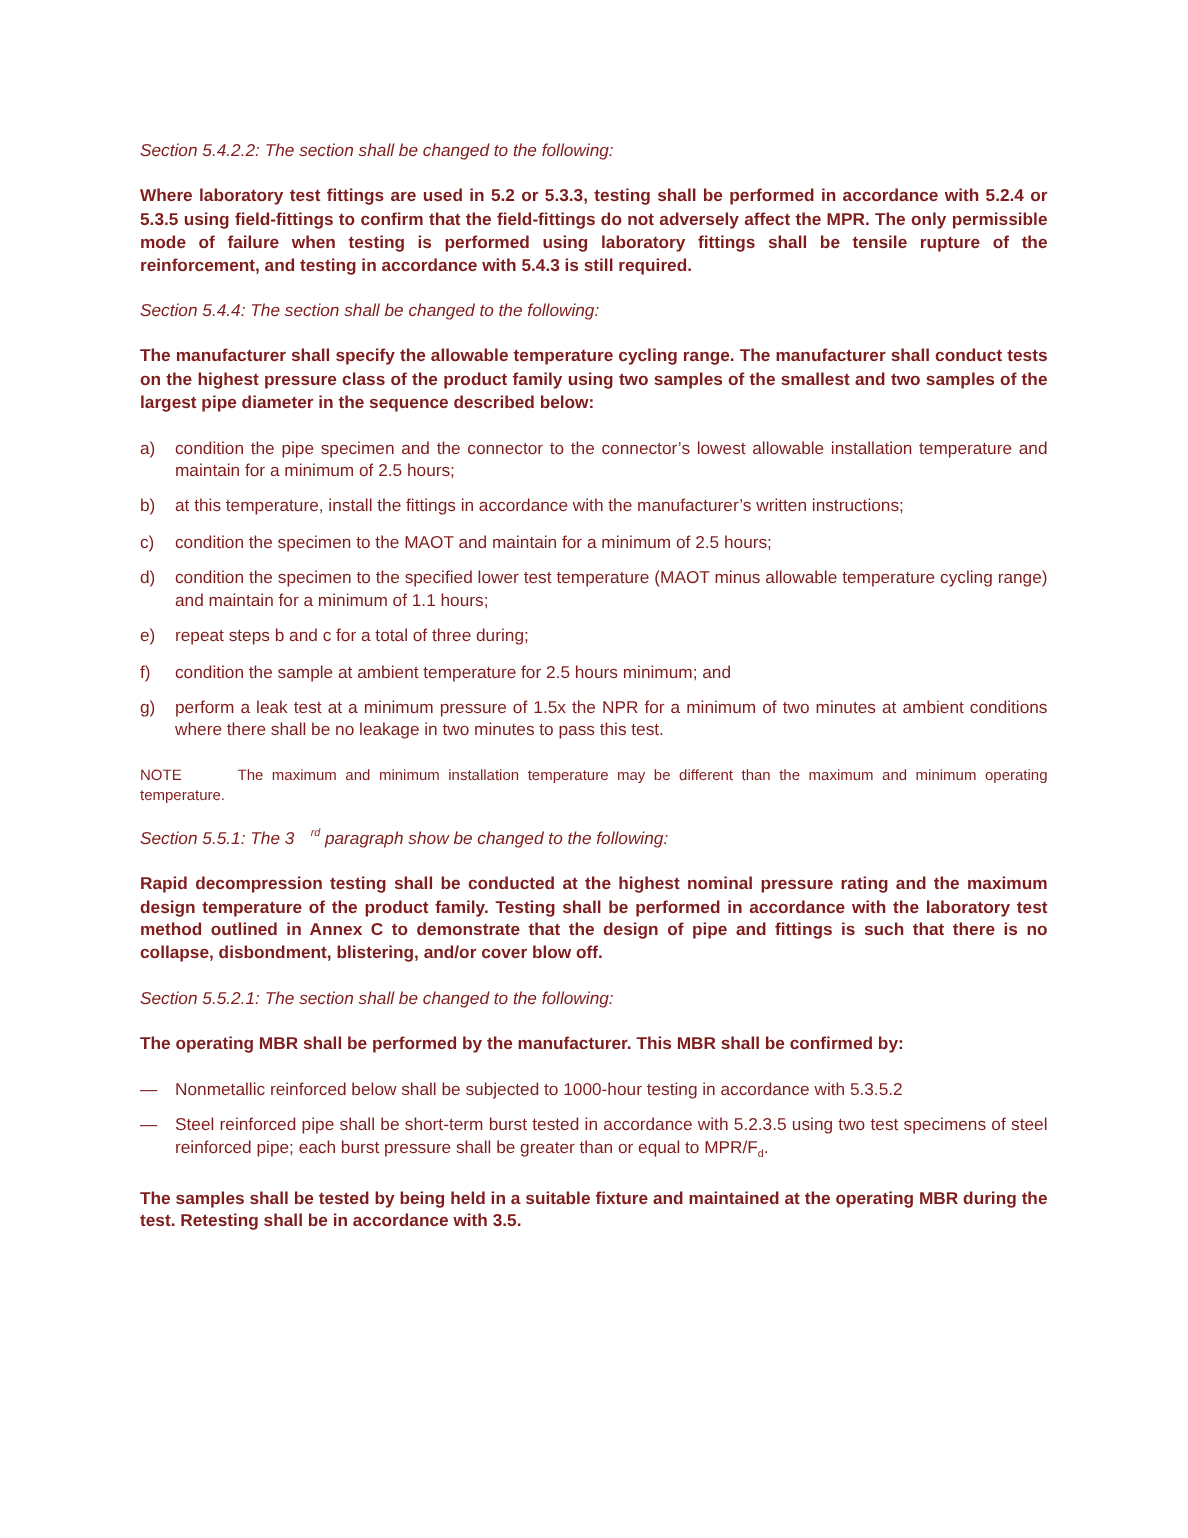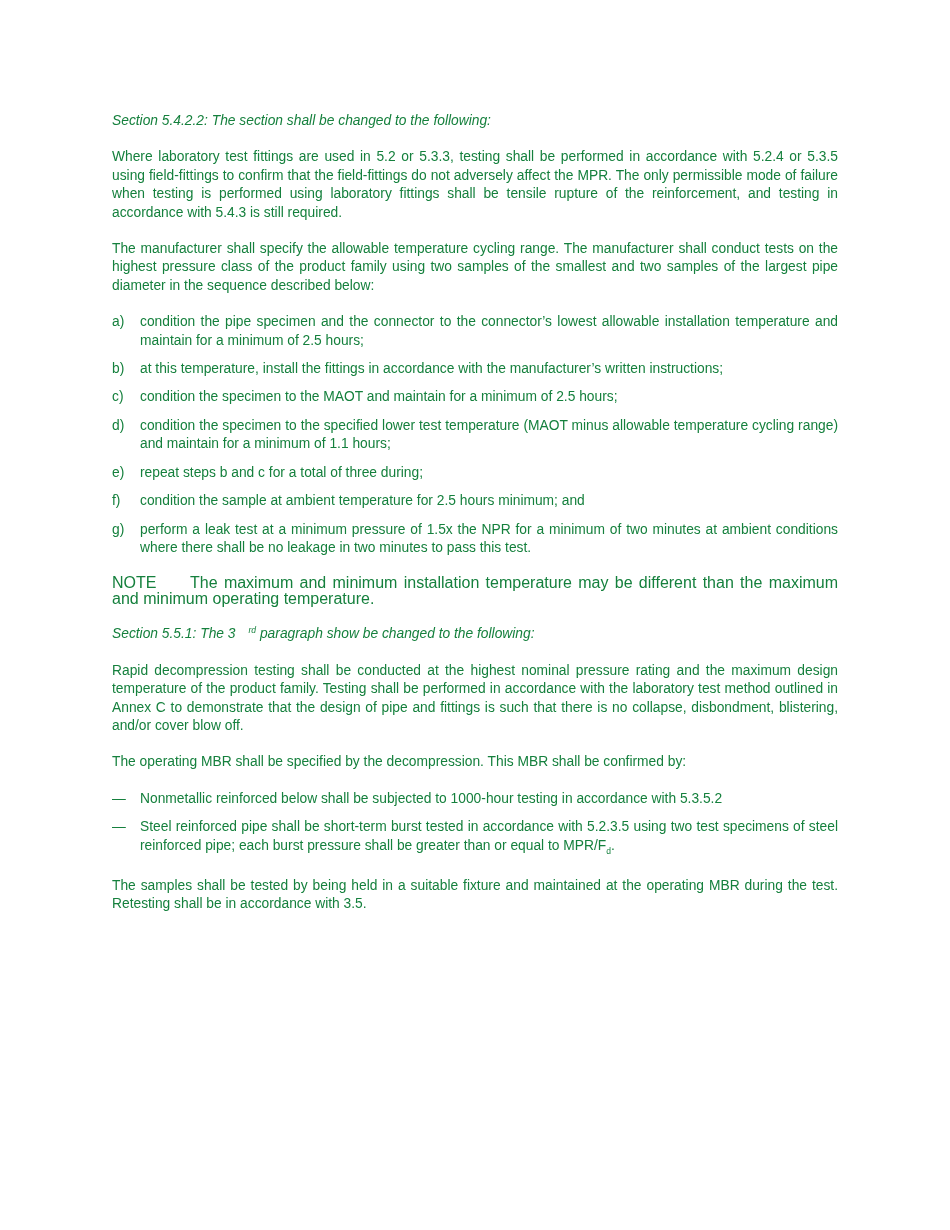--- a/index.html
+++ b/index.html
@@ -6,33 +6,34 @@
     margin: 0;
     padding: 0;
     background: #ffffff;
   }
   .page {
     width: 950px;
     height: 1230px;
     box-sizing: border-box;
     padding: 112px 112px 0 112px;
     background: #ffffff;
-    color: #15803d;
+    color: #7f1d1d;
     font-family: "Liberation Sans", sans-serif;
     font-size: 13.8px;
     line-height: 18.4px;
     overflow: hidden;
   }
   .heading {
     font-style: italic;
     margin: 0 0 18px 0;
   }
   .para {
     margin: 0 0 18px 0;
     text-align: justify;
+    font-weight: bold;
   }
   .list {
     margin: 0 0 18px 0;
   }
   .list.dash-list {
     margin-bottom: 22px;
   }
   .li {
     display: flex;
     margin: 0 0 10px 0;
@@ -42,40 +43,41 @@
   }
   .marker {
     flex: 0 0 28px;
   }
   .litext {
     flex: 1;
     text-align: justify;
   }
   .note {
     margin: 0 0 18px 0;
-    font-size: 16px;
+    font-size: 12px;
     line-height: 16px;
     text-align: justify;
   }
   .note-label {
     display: inline-block;
     width: 78px;
   }
   sup { font-size: 0.62em; line-height: 0; padding-left: 13px; }
   sub { font-size: 0.62em; line-height: 0; }
 </style>
 </head>
 <body>
 
 <div class="page">
 
   <p class="heading">Section 5.4.2.2: The section shall be changed to the following:</p>
 
   <p class="para">Where laboratory test fittings are used in 5.2 or 5.3.3, testing shall be performed in accordance with 5.2.4 or 5.3.5 using field-fittings to confirm that the field-fittings do not adversely affect the MPR. The only permissible mode of failure when testing is performed using laboratory fittings shall be tensile rupture of the reinforcement, and testing in accordance with 5.4.3 is still required.</p>
 
+  <p class="heading">Section 5.4.4: The section shall be changed to the following:</p>
 
   <p class="para">The manufacturer shall specify the allowable temperature cycling range. The manufacturer shall conduct tests on the highest pressure class of the product family using two samples of the smallest and two samples of the largest pipe diameter in the sequence described below:</p>
 
   <div class="list">
     <div class="li">
       <span class="marker">a)</span>
       <span class="litext">condition the pipe specimen and the connector to the connector’s lowest allowable installation temperature and maintain for a minimum of 2.5 hours;</span>
     </div>
     <div class="li">
       <span class="marker">b)</span>
@@ -103,22 +105,23 @@
     </div>
   </div>
 
 
   <p class="note"><span class="note-label">NOTE</span><span>The maximum and minimum installation temperature may be different than the maximum and minimum operating temperature.</span></p>
 
   <p class="heading"><span>Section 5.5.1: The 3</span><sup>rd</sup><span> paragraph show be changed to the following:</span></p>
 
   <p class="para">Rapid decompression testing shall be conducted at the highest nominal pressure rating and the maximum design temperature of the product family. Testing shall be performed in accordance with the laboratory test method outlined in Annex C to demonstrate that the design of pipe and fittings is such that there is no collapse, disbondment, blistering, and/or cover blow off.</p>
 
+  <p class="heading">Section 5.5.2.1: The section shall be changed to the following:</p>
 
-  <p class="para">The operating MBR shall be specified by the decompression. This MBR shall be confirmed by:</p>
+  <p class="para">The operating MBR shall be performed by the manufacturer. This MBR shall be confirmed by:</p>
 
   <div class="list dash-list">
     <div class="li">
       <span class="marker">—</span>
       <span class="litext">Nonmetallic reinforced below shall be subjected to 1000-hour testing in accordance with 5.3.5.2</span>
     </div>
     <div class="li">
       <span class="marker">—</span>
       <span class="litext"><span>Steel reinforced pipe shall be short-term burst tested in accordance with 5.2.3.5 using two test specimens of steel reinforced pipe; each burst pressure shall be greater than or equal to MPR/F</span><sub>d</sub><span>.</span></span>
     </div>

